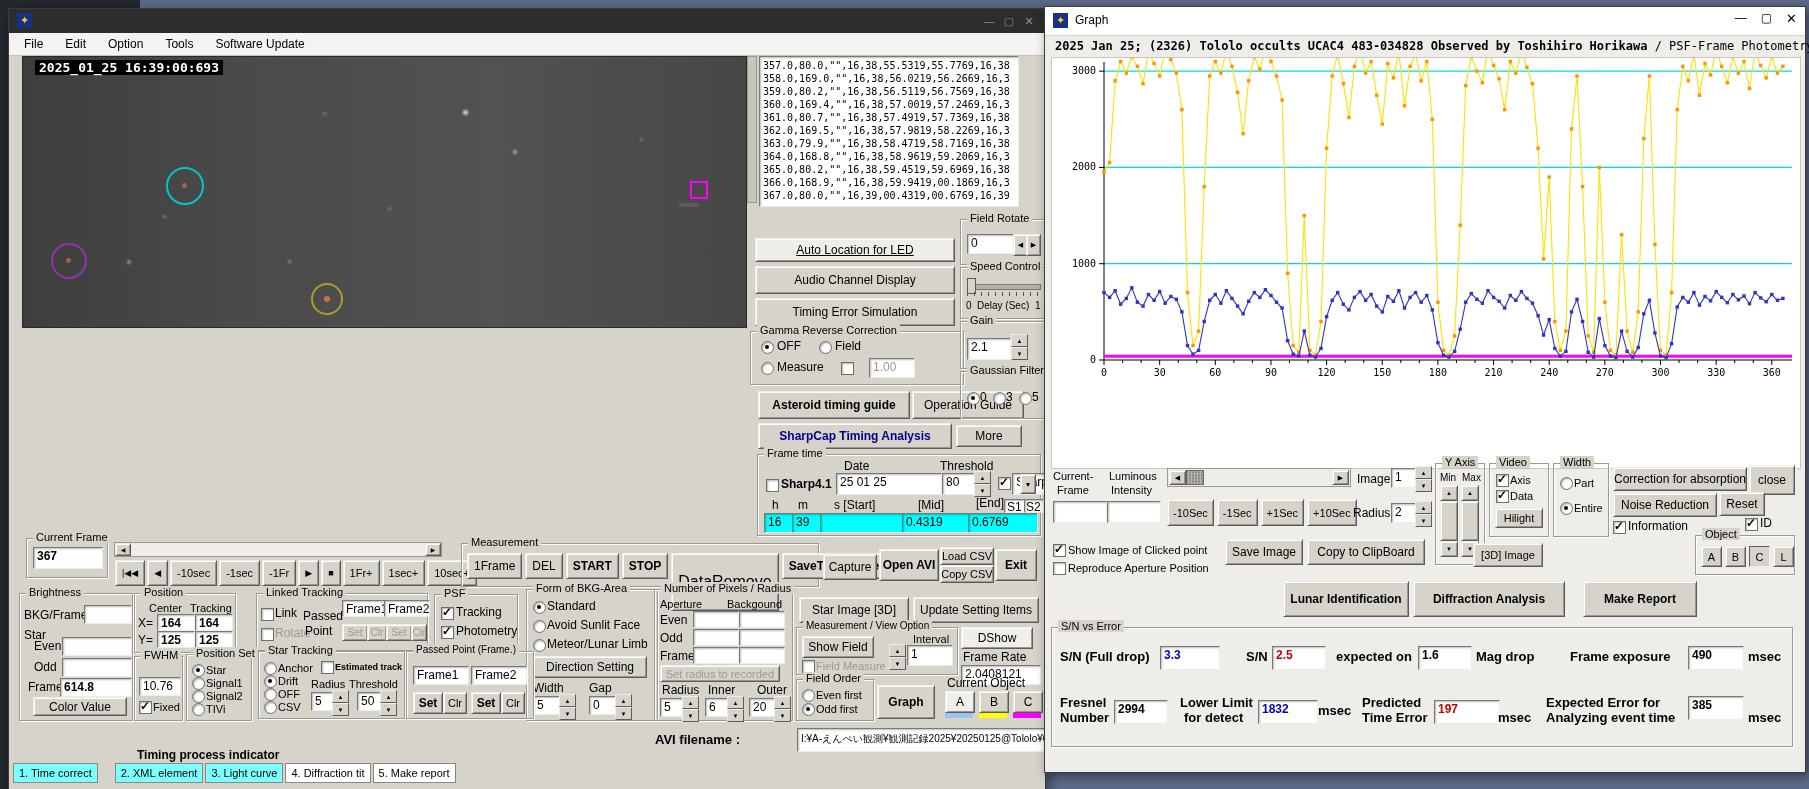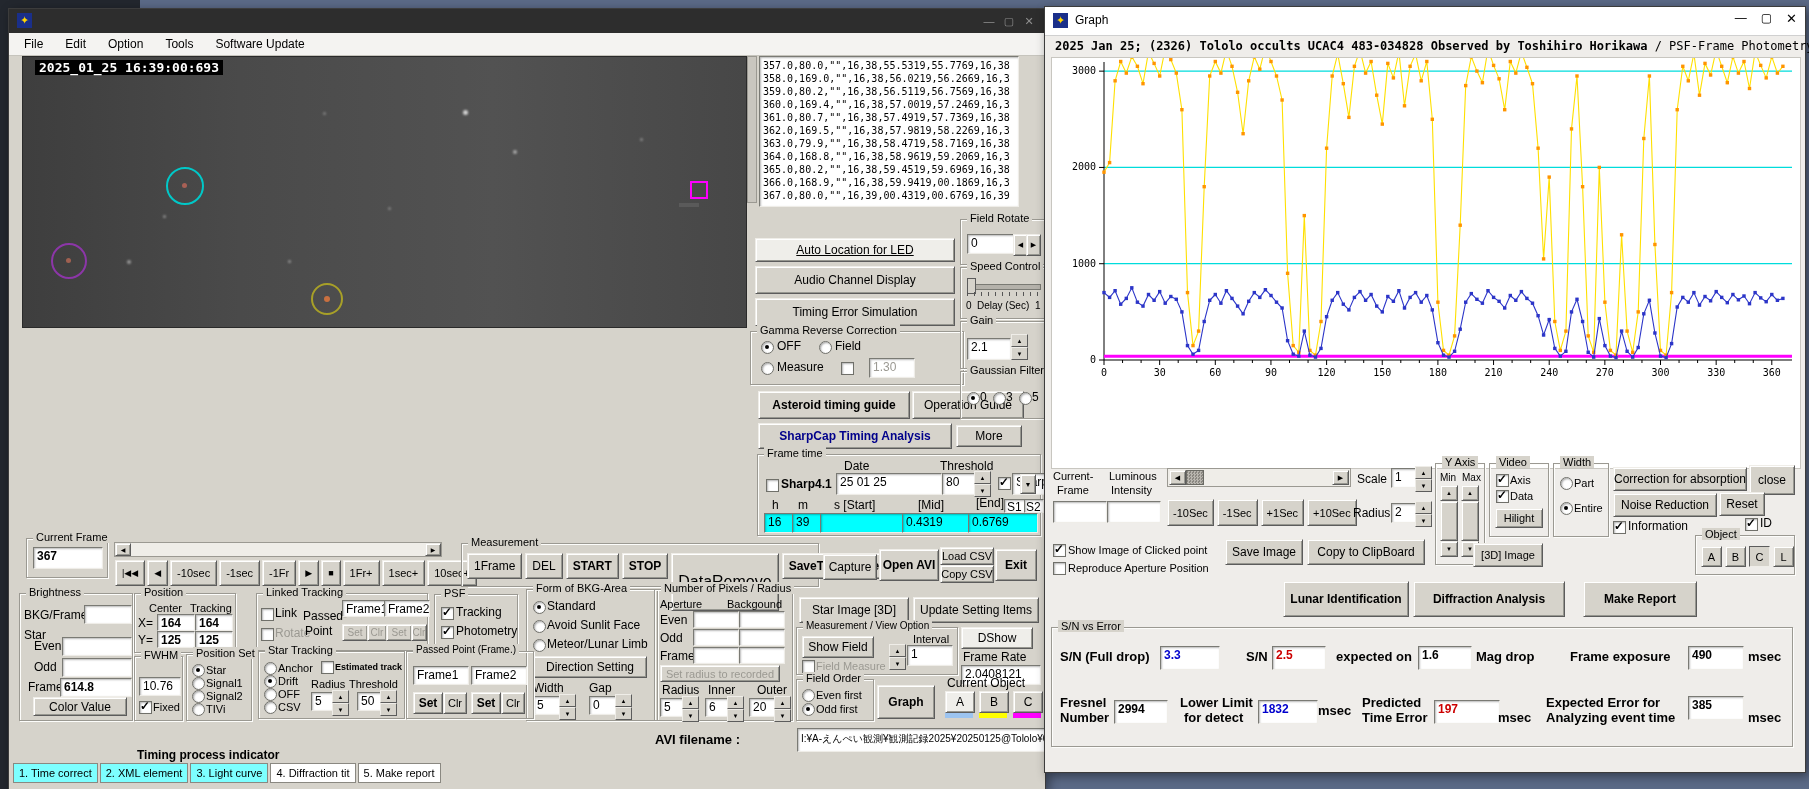--- a/index.html
+++ b/index.html
@@ -107,21 +107,21 @@
 
   <div class="grp" style="left:741px;top:322px;width:212px;height:52px">
     <span class="lg">Gamma Reverse Correction</span>
     <span class="radio on" style="left:10px;top:9px"></span>
     <span class="lbl" style="left:26px;top:8px">OFF</span>
     <span class="radio" style="left:68px;top:9px"></span>
     <span class="lbl" style="left:84px;top:8px">Field</span>
     <span class="radio" style="left:10px;top:30px"></span>
     <span class="lbl" style="left:26px;top:29px">Measure</span>
     <span class="chk" style="left:90px;top:30px"></span>
-    <span class="fld dis" style="left:118px;top:26px;width:38px;height:16px">1.30</span>
+    <span class="fld dis" style="left:118px;top:26px;width:38px;height:16px">1.00</span>
   </div>
 
   <div class="btn b" style="left:749px;top:382px;width:150px;height:26px">Asteroid timing guide</div>
   <div class="btn" style="left:903px;top:382px;width:110px;height:26px">Operation Guide</div>
   <div class="btn b" style="left:749px;top:414px;width:192px;height:24px;color:#00008b">SharpCap Timing Analysis</div>
   <div class="btn" style="left:947px;top:416px;width:64px;height:20px">More</div>
 
   <div class="grp" style="left:951px;top:210px;width:84px;height:44px">
     <span class="lg">Field Rotate</span>
     <span class="fld" style="left:6px;top:14px;width:40px;height:16px">0</span>
@@ -433,21 +433,21 @@
         <div class="btn" style="position: static; width: 28px; height: 20px;">C</div>
         <div style="position: static; width: 28px; height: 5px; background: rgb(255, 0, 255);"></div>
       </div>
     </div>
 
   <span class="lbl b f13" style="left:646px;top:724px">AVI filename :</span>
   <span class="fld" style="left:788px;top:719px;width:240px;height:20px;font-size:10px;line-height:18px">I:¥A-えんぺい観測¥観測記録2025¥20250125@Tololo¥01_36_00.avi</span>
 
   <span class="lbl b" style="left:128px;top:740px">Timing process indicator</span>
   <div class="abs" id="timing-steps" style="left:4px;top:754px;display:flex">
-      <div style="position: static; padding: 3px 5px; font-size: 11px; border: 1px solid rgb(138, 136, 129); margin-right: 2px; background: rgb(125, 255, 255);">1. Time correct</div>
+      <div style="position: static; padding: 3px 5px; font-size: 11px; border: 1px solid rgb(138, 136, 129); margin-right: 17px; background: rgb(125, 255, 255);">1. Time correct</div>
       <div style="position: static; padding: 3px 5px; font-size: 11px; border: 1px solid rgb(138, 136, 129); margin-right: 2px; background: rgb(125, 255, 255);">2. XML element</div>
       <div style="position: static; padding: 3px 5px; font-size: 11px; border: 1px solid rgb(138, 136, 129); margin-right: 2px; background: rgb(125, 255, 255);">3. Light curve</div>
       <div style="position: static; padding: 3px 5px; font-size: 11px; border: 1px solid rgb(138, 136, 129); margin-right: 2px; background: rgb(255, 255, 255);">4. Diffraction tit</div>
       <div style="position: static; padding: 3px 5px; font-size: 11px; border: 1px solid rgb(138, 136, 129); margin-right: 0; background: rgb(255, 255, 255);">5. Make report</div>
     </div>
 </div>
 
 <div class="win" id="graph-win" style="left:1044px;top:6px;width:760px;height:765px;background:#efedea">
 
   <div class="abs" style="left:0;top:0;width:100%;height:28px;background:#fff;border-bottom:1px solid #d0d0d0;display:flex;align-items:center">
@@ -790,21 +790,21 @@
   <span class="fld" style="left:8px;top:494px;width:46px;height:18px"></span>
   <span class="lbl f11" style="left:64px;top:463px">Luminous</span>
   <span class="lbl f11" style="left:66px;top:477px">Intensity</span>
   <span class="fld" style="left:62px;top:494px;width:46px;height:18px"></span>
   <div class="abs" id="graph-secbtns" style="left:122px;top:492px;display:flex;gap:3px">
       <div class="btn" style="position: static; padding: 0px 5px; height: 25px; font-size: 11px;">-10Sec</div>
       <div class="btn" style="position: static; padding: 0px 5px; height: 25px; font-size: 11px;">-1Sec</div>
       <div class="btn" style="position: static; padding: 0px 5px; height: 25px; font-size: 11px;">+1Sec</div>
       <div class="btn" style="position: static; padding: 0px 5px; height: 25px; font-size: 11px;">+10Sec</div>
     </div>
-  <span class="lbl" style="left:312px;top:466px">Scale</span>
+  <span class="lbl" style="left:312px;top:466px">Image</span>
   <span class="fld" style="left:346px;top:461px;width:20px;height:16px">1</span>
   <div class="spin" style="left:370px;top:459px">
       <div>▲</div>
       <div>▼</div>
     </div>
   <span class="lbl" style="left:308px;top:500px">Radius</span>
   <span class="fld" style="left:346px;top:496px;width:20px;height:16px">2</span>
   <div class="spin" style="left:370px;top:494px">
       <div>▲</div>
       <div>▼</div>

